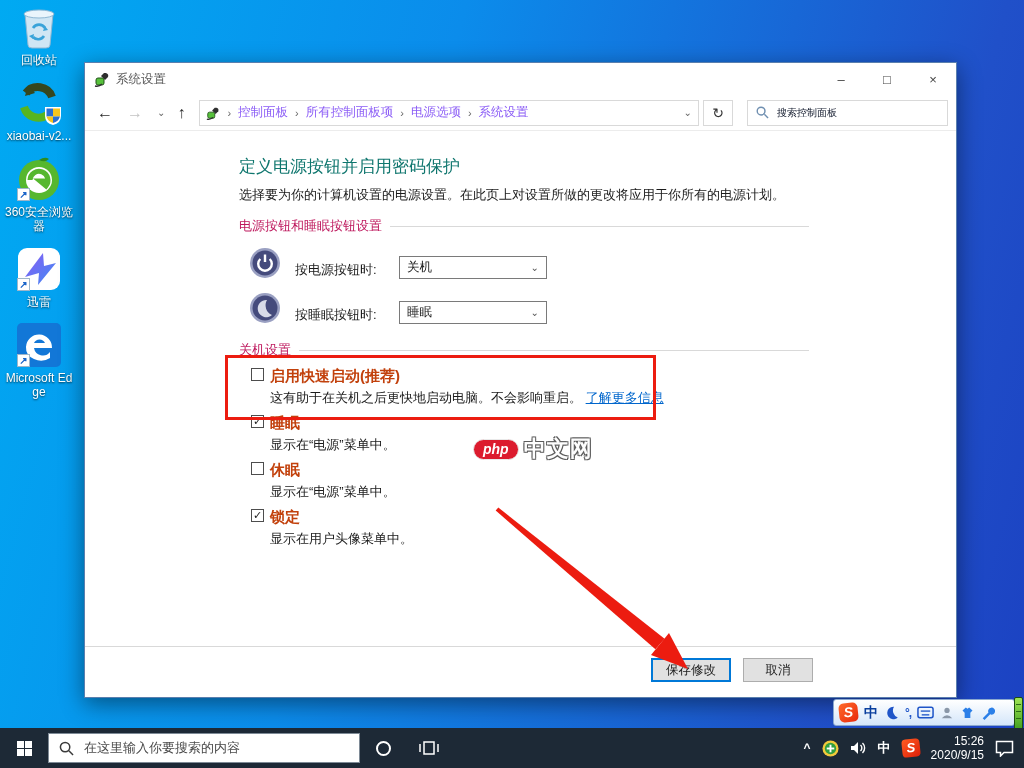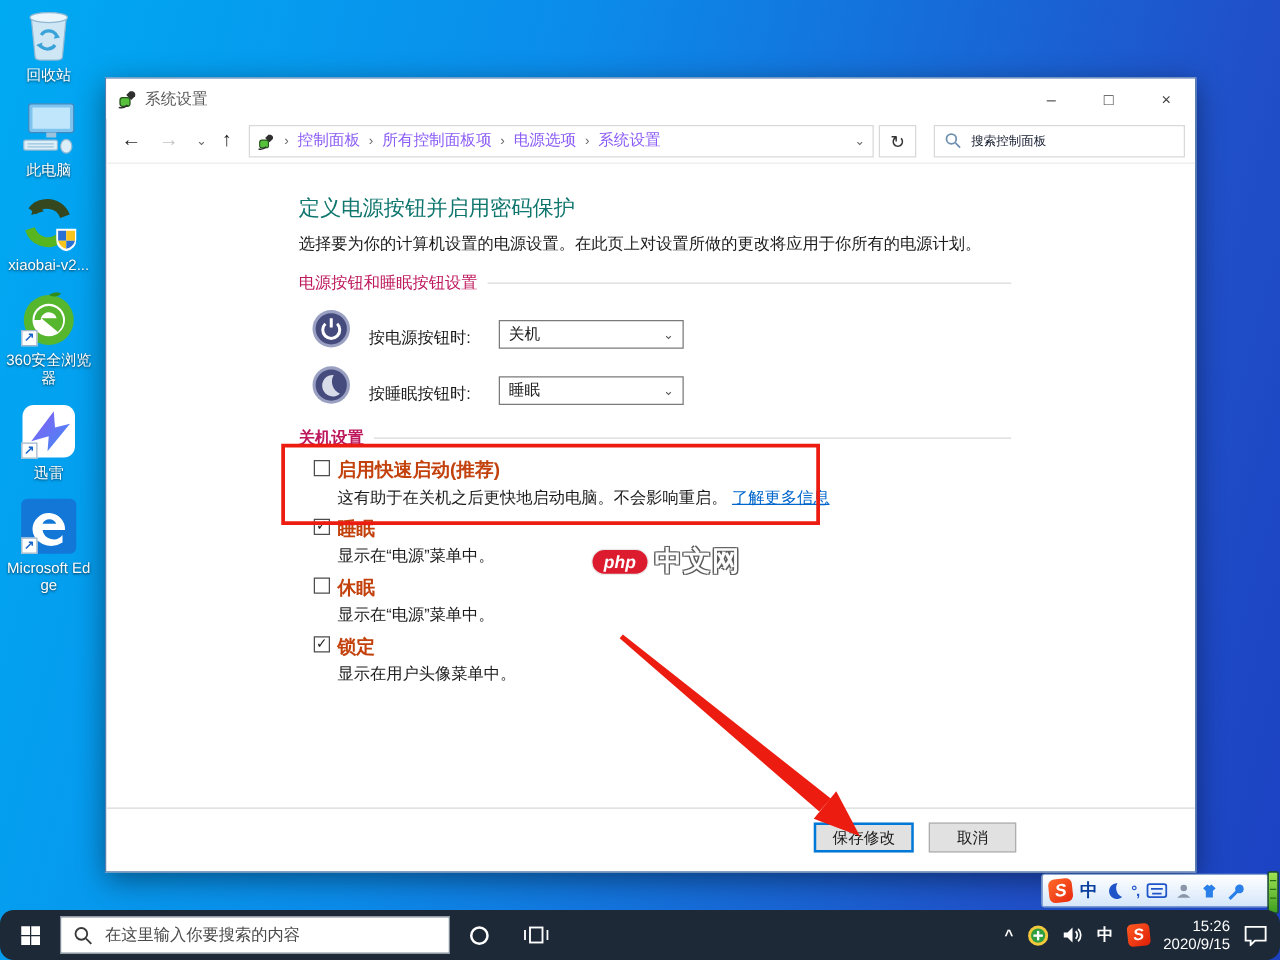--- a/index.html
+++ b/index.html
@@ -34,21 +34,21 @@
   .cp-search { width:201px; height:26px; border:1px solid #d9d9d9; margin-left:14px; display:flex; align-items:center; padding:0 8px; gap:8px; }
   .cp-search .ph { font-size:10px; color:#0f172a; }
 
   .content { position:relative; height:524px; }
   .h1 { position:absolute; left:154px; top:24px; font-size:17px; color:#0f766e; font-weight:normal; }
   .intro { position:absolute; left:154px; top:55px; font-size:13px; color:#1b1b1b; }
   .section { position:absolute; left:154px; width:570px; display:flex; align-items:center; gap:8px; }
   .section .s-lbl { font-size:13px; color:#be185d; white-space:nowrap; }
   .section .s-line { flex:1; height:1px; background:#d9d9d9; }
   .sec1 { top:86px; }
-  .sec2 { top:210px;font-weight:bold; }
+  .sec2 { top:210px; }
 
   .power-row { position:absolute; left:164px; display:flex; align-items:flex-end; height:34px; }
   .row1 { top:114px; } .row2 { top:159px; }
   .power-row .p-lbl { font-size:13px; color:#1b1b1b; margin:0 12px 0 14px; width:92px; }
   .select { width:148px; height:23px; border:1px solid #7a7a7a; background:#fff; display:flex; align-items:center; padding:0 7px; font-size:12.5px; color:#1b1b1b; }
   .select .sel-arrow { margin-left:auto; font-size:10px; color:#555; }
 
   .options { position:absolute; left:166px; top:236px; width:470px; }
   .opt { margin-bottom:7px; }
   .opt-head { display:flex; align-items:flex-start; gap:6px; }
@@ -74,21 +74,21 @@
 
   
   .sogou { position:absolute; left:833px; top:699px; width:182px; height:27px; background:linear-gradient(#ffffff,#d4e6fa); border:1px solid #8aa8cf; border-radius:3px; display:flex; align-items:center; padding:0 5px; gap:6px; }
   .sg-s { width:19px; height:19px; background:linear-gradient(140deg,#ff6a2a,#e8280d); border-radius:5px; transform:rotate(-6deg); color:#fff; font-weight:bold; font-style:italic; font-size:14px; text-align:center; line-height:18px; }
   .sg-zh { color:#0a3f9e; font-weight:bold; font-size:14px; }
   .sg-punct { color:#1f55c8; font-weight:bold; font-size:12px; letter-spacing:-1px; }
   .battery { position:absolute; left:1014px; top:697px; width:9px; height:34px; background:linear-gradient(#9fe554,#3f9e1f); border:1px solid #1d4d10; border-radius:2px; }
   .battery i { display:block; height:1px; background:#2c6e14; margin:6px 1px 0; }
 
   
-  .taskbar { position:absolute; left:0; top:728px; width:1024px; height:40px; background:#1d2936; display:flex; align-items:center;border-radius:11px; }
+  .taskbar { position:absolute; left:0; top:728px; width:1024px; height:40px; background:#1d2936; display:flex; align-items:center; }
   .start { width:48px; height:40px; display:flex; align-items:center; justify-content:center; }
   .winlogo { display:grid; grid-template-columns:7px 7px; grid-template-rows:7px 7px; gap:1px; }
   .winlogo b { background:#fff; }
   .tb-search { width:312px; height:30px; background:#fff; border:1px solid #7e8a96; display:flex; align-items:center; padding:0 10px; gap:10px; }
   .tb-search .ph { font-size:13px; color:#4a4a4a; }
   .tb-btn { width:46px; height:40px; display:flex; align-items:center; justify-content:center; }
   .cortana { width:15px; height:15px; border:2px solid #fff; border-radius:50%; }
   .tray { margin-left:auto; display:flex; align-items:center; gap:11px; padding-right:10px; }
   .tray .chev { color:#fff; font-size:12px; font-weight:bold; }
   .tray .ime { color:#fff; font-size:13px; font-weight:bold; }
@@ -109,34 +109,20 @@
           <ellipse cx="21" cy="10" rx="15" ry="4" fill="#eaf5fc" stroke="#8fb8d4"></ellipse>
           <path d="M15 24 a7 7 0 0 1 12 0" stroke="#39a3d9" stroke-width="2.6" fill="none"></path>
           <path d="M26 32 a7 7 0 0 1 -11 1" stroke="#39a3d9" stroke-width="2.6" fill="none"></path>
           <path d="M27 22 l3 4 -5 1 z" fill="#39a3d9"></path>
           <path d="M15 35 l-4 -3 5 -2 z" fill="#39a3d9"></path>
         </svg>
       </div>
       <div class="lbl">回收站</div>
     </div>
 
-    <div class="desk-item">
-      <div class="gfx">
-        <svg width="46" height="44" viewBox="0 0 46 44">
-          <rect x="7" y="2" width="36" height="23" rx="2" fill="#7fc4ef" stroke="#3f88c0"></rect>
-          <rect x="10" y="5" width="30" height="17" fill="#bfe6fb"></rect>
-          <rect x="21" y="25" width="8" height="4" fill="#9cc3de"></rect>
-          <rect x="3" y="31" width="27" height="8" rx="1.5" fill="#dcEEf8" stroke="#8fb8d4"></rect>
-          <line x1="6" y1="34" x2="27" y2="34" stroke="#9cc3de"></line>
-          <line x1="6" y1="36.5" x2="27" y2="36.5" stroke="#9cc3de"></line>
-          <ellipse cx="37" cy="36" rx="4.5" ry="5.5" fill="#dceef8" stroke="#8fb8d4"></ellipse>
-        </svg>
-      </div>
-      <div class="lbl">此电脑</div>
-    </div>
 
     <div class="desk-item">
       <div class="gfx">
         <svg width="46" height="46" viewBox="0 0 46 46">
           <path d="M36 17 A15 15 0 0 0 10 13" stroke="#35471f" stroke-width="8" fill="none"></path>
           <path d="M8 27 A15 15 0 0 0 31 35" stroke="#57b520" stroke-width="8" fill="none"></path>
           <path d="M12 5 l-3 11 10 -3 z" fill="#35471f"></path>
           <path d="M33 42 l3 -11 -10 4 z" fill="#57b520"></path>
           <g>
             <path d="M29 27 h16 v9 q0 7 -8 9 q-8 -2 -8 -9 z" fill="#fff"></path>

